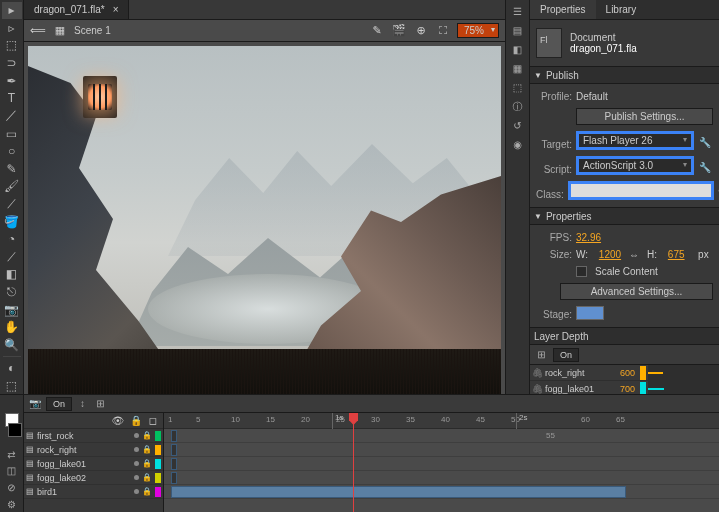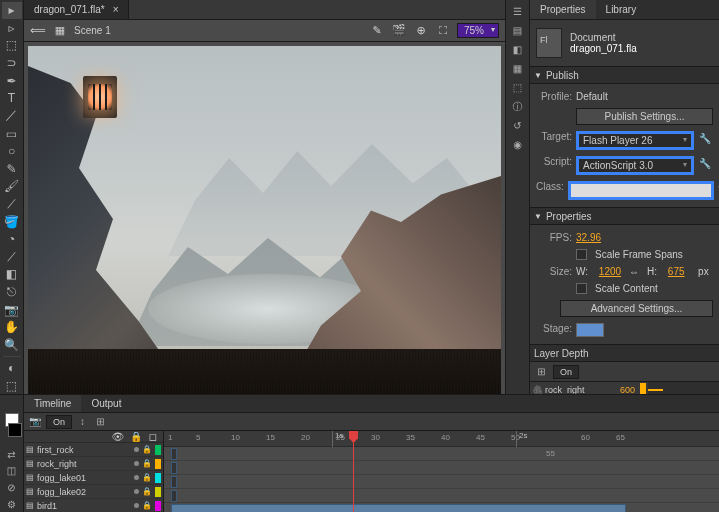--- a/index.html
+++ b/index.html
@@ -7,21 +7,21 @@
 .top-row{display:flex;flex:1;min-height:0}
 .toolbar-left{width:24px;background:#323232;display:flex;flex-direction:column;align-items:center;padding-top:2px;gap:1px;border-right:1px solid #1a1a1a}
 .tool{width:20px;height:18px;display:flex;align-items:center;justify-content:center;cursor:pointer;color:#bbb;font-size:12px}
 .tool.active{background:#4a4a4a}
 .tool-sep{width:18px;height:1px;background:#444;margin:2px 0}
 .center-col{flex:1;display:flex;flex-direction:column;min-width:0}
 .doc-tabs{height:20px;background:#383838;display:flex;align-items:center;border-bottom:1px solid #1a1a1a}
 .doc-tab{padding:0 10px;height:100%;display:flex;align-items:center;background:#2a2a2a;border-right:1px solid #1a1a1a;font-size:10px}
 .scene-bar{height:22px;background:#4a4a4a;display:flex;align-items:center;padding:0 6px;gap:6px;border-bottom:1px solid #1a1a1a}
 .scene-bar .spacer{flex:1}
-.zoom-sel{background:#4c1d95;border:1px solid #1a1a1a;padding:1px 14px 1px 6px;font-size:10px;position:relative}
+.zoom-sel{background:#c2410c;border:1px solid #1a1a1a;padding:1px 14px 1px 6px;font-size:10px;position:relative}
 .ib{width:16px;height:16px;display:flex;align-items:center;justify-content:center;cursor:pointer;font-size:11px}
 .stage{flex:1;background:#4a4a4a;display:flex;align-items:flex-start;justify-content:flex-start;overflow:hidden;padding:4px}
 .canvas{width:480px;height:358px;background:linear-gradient(180deg,#b8c0c2 0%,#c5cbcb 35%,#d1d3d0 55%,#b7b5ae 100%);position:relative;overflow:hidden}
 .mtn-far{position:absolute;left:140px;top:70px;width:340px;height:140px;background:linear-gradient(180deg,rgba(160,170,175,.6),rgba(160,170,175,.2));clip-path:polygon(0% 100%,8% 60%,18% 30%,28% 55%,38% 25%,48% 50%,60% 20%,72% 48%,82% 30%,92% 60%,100% 100%)}
 .mtn-mid{position:absolute;left:100px;top:120px;width:400px;height:180px;background:linear-gradient(180deg,#8e979b,#a5aba9);clip-path:polygon(0% 100%,6% 70%,15% 45%,25% 60%,35% 40%,48% 62%,60% 38%,72% 58%,85% 42%,100% 70%,100% 100%)}
 .rock-l{position:absolute;left:0;top:20px;width:170px;height:340px;background:linear-gradient(135deg,#2b2e33 0%,#3e434a 40%,#5a5550 70%,#3a3530 100%);clip-path:polygon(0% 0%,25% 5%,40% 15%,30% 30%,50% 45%,40% 60%,65% 75%,100% 100%,0% 100%)}
 .tower{position:absolute;left:55px;top:30px;width:34px;height:42px;background:#1a1a1a;border-radius:2px}
 .tower::before{content:"";position:absolute;left:5px;top:8px;width:24px;height:26px;background:radial-gradient(circle,#ffc9a0 0%,#ff9a60 60%,transparent 100%);border-radius:2px;box-shadow:0 0 18px 6px rgba(255,180,120,.6)}
 .tower::after{content:"";position:absolute;left:10px;top:8px;width:2px;height:26px;background:#1a1a1a;box-shadow:6px 0 #1a1a1a,12px 0 #1a1a1a}
 .rock-r{position:absolute;right:0;top:130px;width:200px;height:230px;background:linear-gradient(225deg,#4a3f3a 0%,#6b5a52 30%,#8a7468 55%,#5a4a42 100%);clip-path:polygon(100% 0%,70% 8%,50% 20%,35% 15%,20% 35%,30% 50%,10% 65%,0% 80%,0% 100%,100% 100%)}
@@ -30,21 +30,21 @@
 .right-panels{width:190px;background:#383838;display:flex;flex-direction:column;border-left:1px solid #1a1a1a;overflow:hidden}
 .panel-tabs{height:20px;display:flex;background:#2e2e2e;border-bottom:1px solid #1a1a1a}
 .ptab{padding:0 10px;display:flex;align-items:center;font-size:10px;cursor:pointer}
 .ptab.active{background:#383838}
 .panel-body{padding:6px;display:flex;flex-direction:column;gap:4px}
 .doc-info{display:flex;align-items:center;gap:8px;padding:2px 0}
 .doc-icon{width:26px;height:30px;background:#555;border:1px solid #222;position:relative}
 .doc-icon::after{content:"Fl";position:absolute;left:3px;top:6px;color:#ccc;font-size:9px}
 .section-hdr{height:18px;background:#2e2e2e;display:flex;align-items:center;padding:0 4px;gap:4px;cursor:pointer;border-top:1px solid #1a1a1a;border-bottom:1px solid #1a1a1a}
 .tri{font-size:8px}
-.row{display:flex;align-items:flex-start;gap:4px;padding:1px 0}
+.row{display:flex;align-items:flex-end;gap:4px;padding:1px 0}
 .lbl{width:36px;text-align:right;font-size:10px;color:#aaa}
 .sel{flex:1;background:#2a2a2a;border:3px solid #3b82f6;padding:1px 4px;font-size:10px;position:relative}
 .sel::after{content:"▾";position:absolute;right:4px;top:1px;font-size:8px;color:#888}
 .btn{background:#4a4a4a;border:1px solid #1a1a1a;padding:2px 8px;cursor:pointer;font-size:10px;text-align:center}
 .num-hot{color:#f5a623;font-size:10px;text-decoration:underline}
 .chk{width:11px;height:11px;border:1px solid #666;background:#2a2a2a;display:inline-block}
 .mini-ic{width:15px;height:15px;display:flex;align-items:center;justify-content:center;font-size:10px;cursor:pointer;color:#aaa}
 .layer-depth{flex:1;display:flex;flex-direction:column;overflow:hidden}
 .ld-toolbar{height:20px;background:#3a3a3a;display:flex;align-items:center;padding:0 4px;gap:4px;border-bottom:1px solid #1a1a1a}
 .ld-on{background:#2a2a2a;padding:1px 6px;border:1px solid #1a1a1a;font-size:9px}
@@ -200,25 +200,20 @@
     </div>
     <div class="section-hdr">
         <span class="tri">▼</span>
         <span>Properties</span>
       </div>
     <div class="panel-body">
       <div class="row">
           <span class="lbl">FPS:</span>
           <span class="num-hot">32.96</span>
         </div>
-      <div class="row">
-          <span class="lbl"></span>
-          <span class="chk"></span>
-          <span style="margin-left:4px">Scale Frame Spans</span>
-        </div>
       <div class="row"><span class="lbl">Size:</span><span>W:</span>&nbsp;<span class="num-hot">1200</span><span style="margin:0 4px">⇔</span><span>H:</span>&nbsp;<span class="num-hot">675</span>&nbsp;&nbsp;<span>px</span></div>
       <div class="row">
           <span class="lbl"></span>
           <span class="chk"></span>
           <span style="margin-left:4px">Scale Content</span>
         </div>
       <div class="row">
           <div class="btn" style="flex:1;margin-left:24px">Advanced Settings...</div>
         </div>
       <div class="row">
@@ -262,24 +257,20 @@
 <div class="bottom-panel">
   <div class="bp-left">
     <div class="sw f"></div>
     <div class="sw s"></div>
     <div class="mini-ic" style="margin-top:8px">⇄</div>
     <div class="mini-ic">◫</div>
     <div class="mini-ic">⊘</div>
     <div class="mini-ic">⚙</div>
   </div>
   <div class="bp-main">
-    <div class="bp-tabs">
-      <div class="ptab active">Timeline</div>
-      <div class="ptab">Output</div>
-    </div>
     <div class="bp-toolbar">
       <span class="mini-ic">📷</span>
       <span class="ld-on">On</span>
       <span class="mini-ic">↕</span>
       <span class="mini-ic">⊞</span>
       <div style="flex:1"></div>
     </div>
     <div class="tl-body">
       <div class="tl-layers">
         <div class="tl-lhdr">

